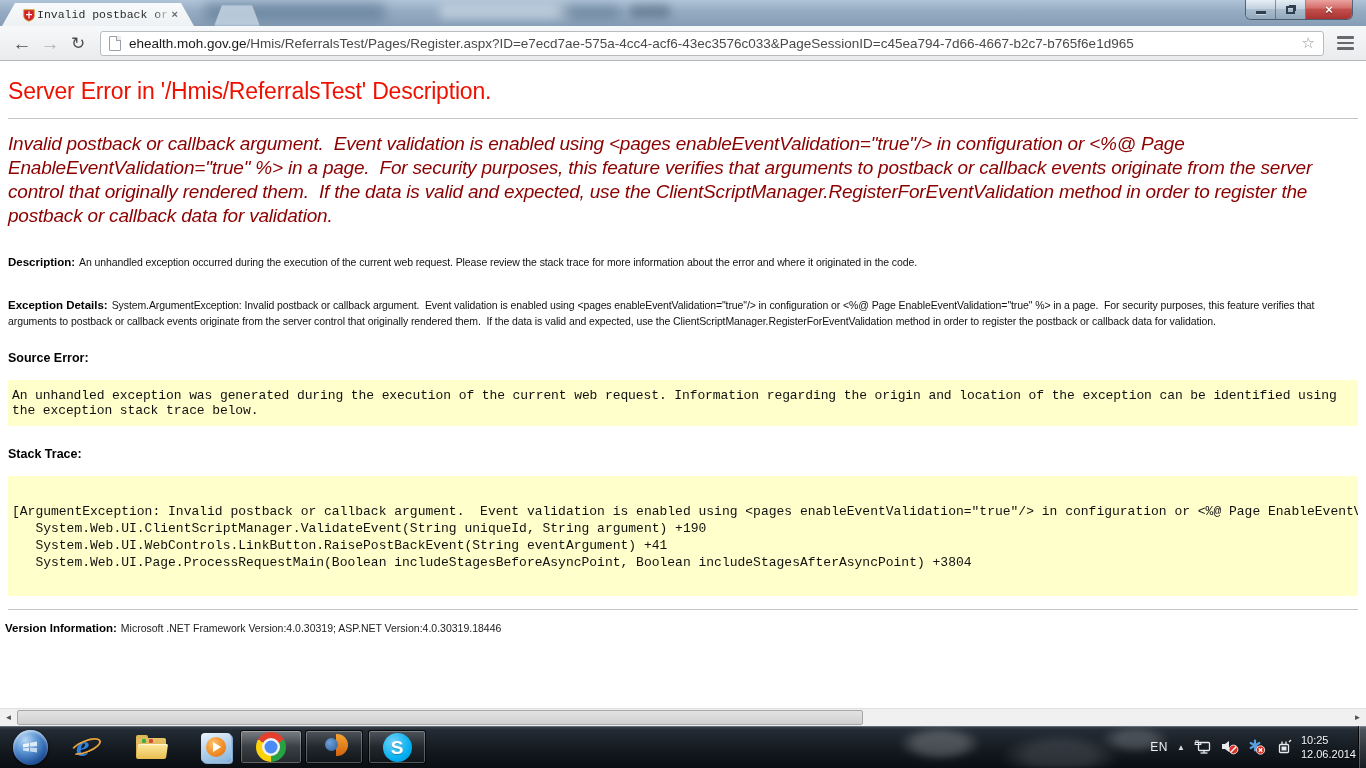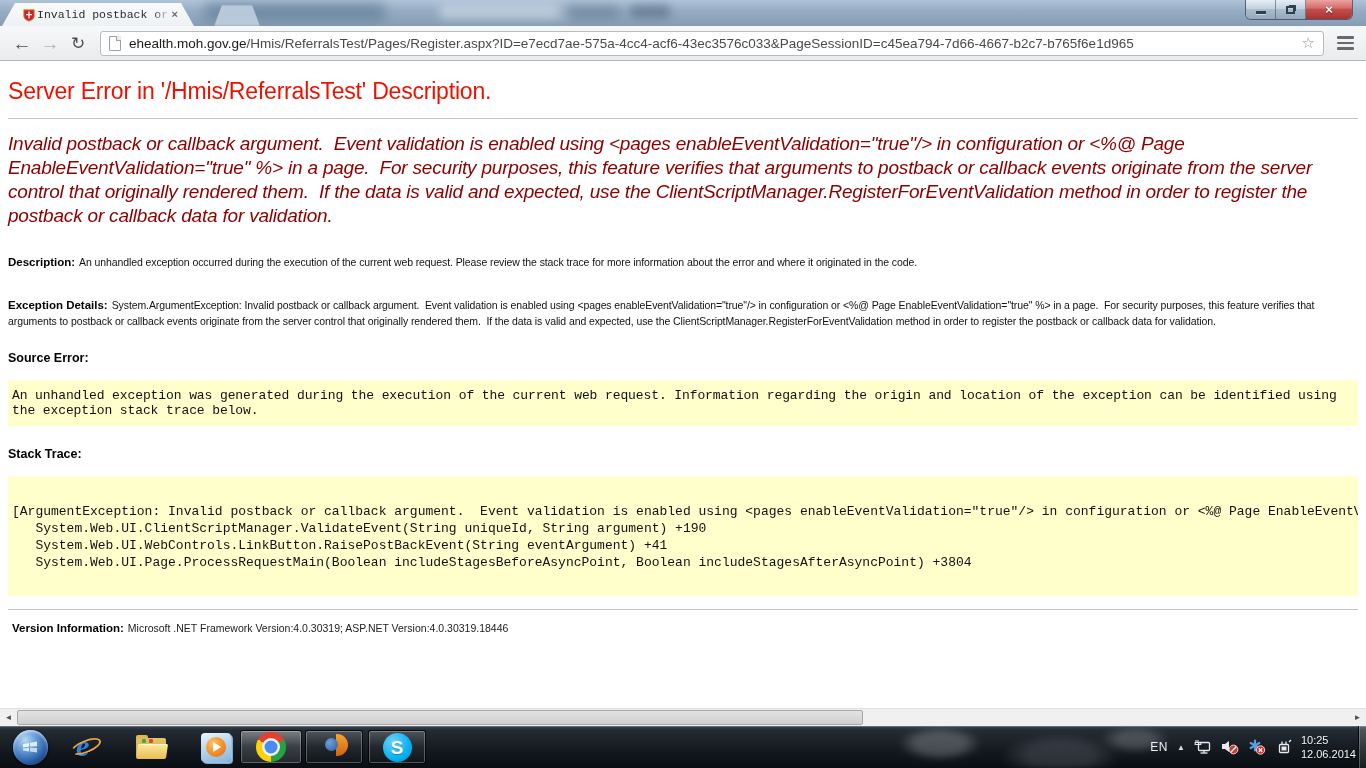--- a/index.html
+++ b/index.html
@@ -89,21 +89,21 @@
   .err-msg {
     margin:13px 8px 12px; font-size:19px; font-style:italic; color:#8b0000;
     line-height:1.26; letter-spacing:-0.2px; white-space:pre-wrap;
   }
   .meta { margin:26px 8px 0; font-size:10.5px; color:#111; line-height:1.5; letter-spacing:-0.1px; white-space:pre-wrap; }
   .meta b { font-size:11.5px; letter-spacing:0; margin-right:4px; color:#000; }
   .section-label { margin:21px 8px 0; font-size:12.5px; font-weight:bold; color:#000; }
   .code-box { margin:15px 8px 0; background:#ffffcc; font-family:"Liberation Mono","DejaVu Sans Mono",monospace; }
   .source-box { padding:8px 4px; font-size:13px; color:#111; white-space:pre-wrap; letter-spacing:-0.1px; }
   .stack-box { padding:27px 4px 24px; font-size:13px; line-height:1.32; color:#111; white-space:pre; overflow:hidden; }
-  .version { margin:12px 12px 0; font-size:10.5px; color:#222; }
+  .version { margin:12px 5px 0; font-size:10.5px; color:#222; }
   .version b { font-size:11.5px; color:#000; margin-right:4px; }
 
   
   .hscroll { position:absolute; left:0; right:0; bottom:0; height:18px; background:#f0f0f0; border-top:1px solid #e0e0e0; }
   .hscroll .arrow { position:absolute; top:0; width:17px; height:17px; display:flex; align-items:center; justify-content:center; font-size:8px; color:#505050; }
   .hscroll .arrow.left { left:0; }
   .hscroll .arrow.right { right:0; }
   .hscroll .thumb { position:absolute; left:17px; top:1px; width:846px; height:15px; background:linear-gradient(180deg,#e3e3e3,#cfcfcf); border:1px solid #a6a6a6; border-radius:2px; }
 
   

